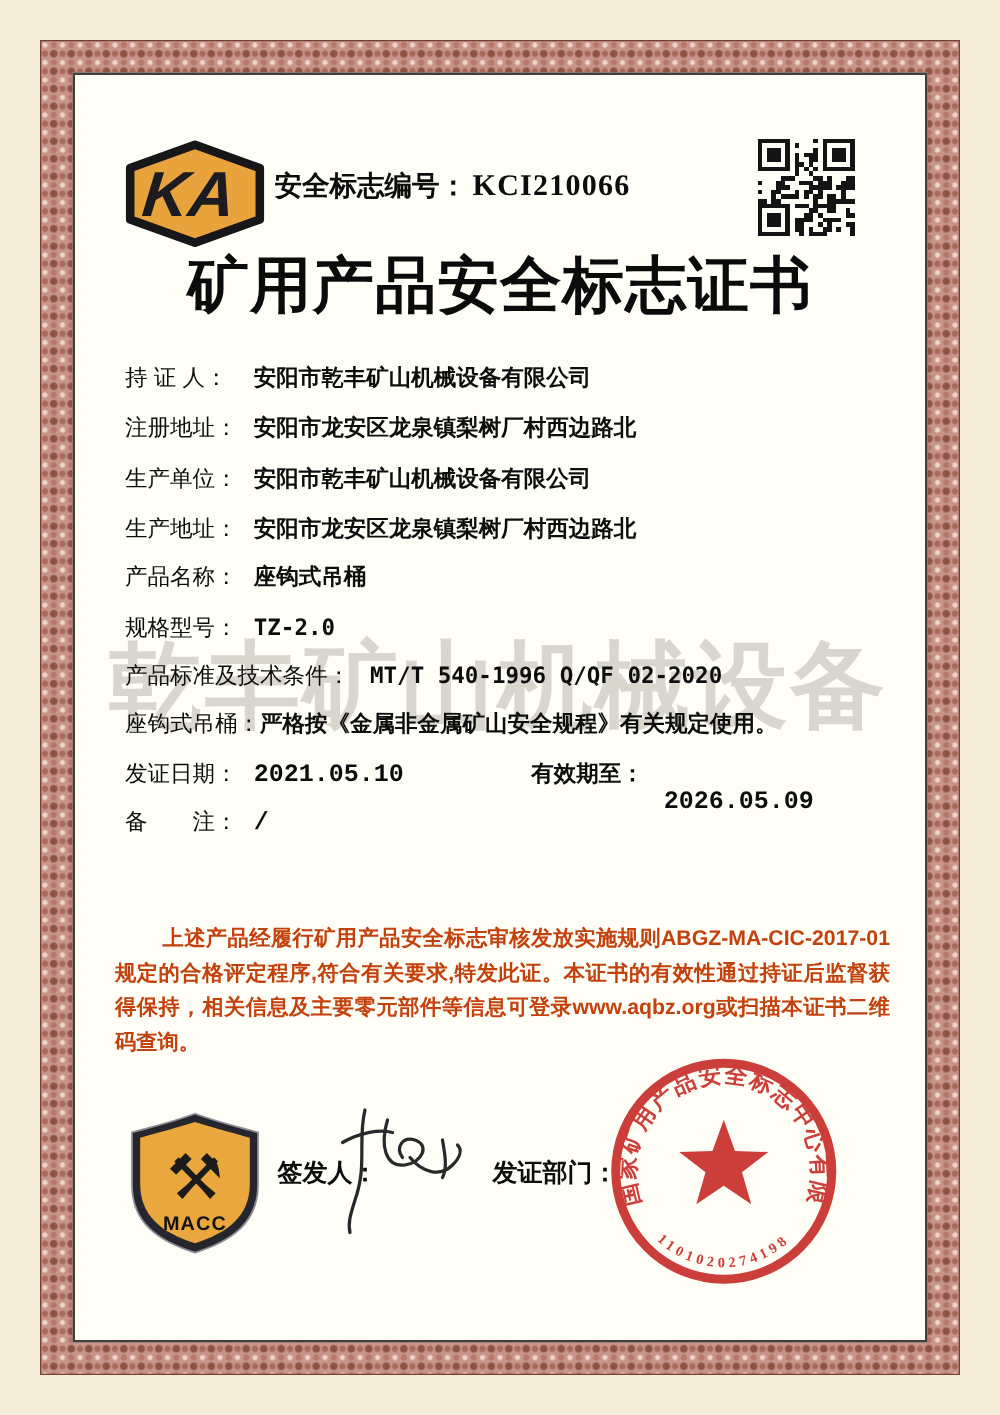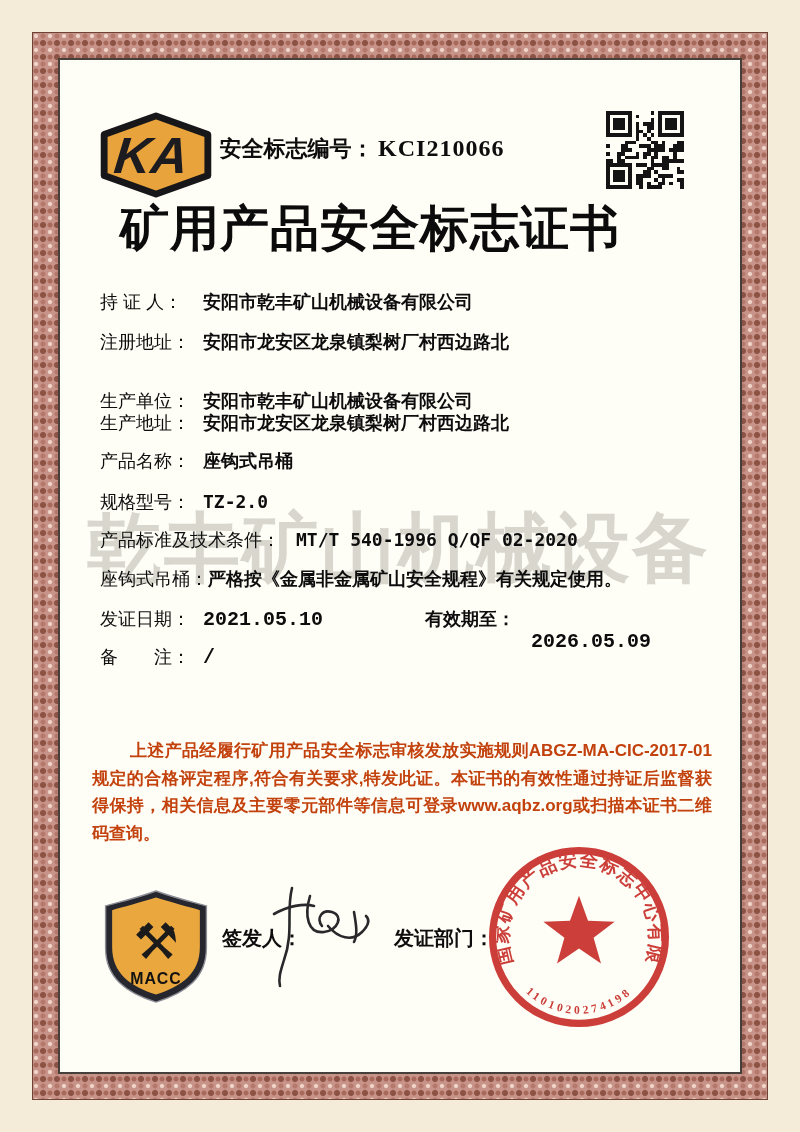--- a/index.html
+++ b/index.html
@@ -13,21 +13,21 @@
       radial-gradient(circle at 10px 3px,#b5796b 2px,transparent 3px),
       radial-gradient(circle at 3px 10px,#a96a5b 2px,transparent 3px);
     background-size:14px 14px;}
   .inner{position:absolute;inset:58px;background:#fefdf6;border:2px solid #46403a;}
   .wm{position:absolute;left:86px;top:498px;z-index:1;font-size:76px;font-weight:800;
       letter-spacing:2px;white-space:nowrap;color:#938d82;opacity:.34;text-align:right;}
   .z{position:absolute;z-index:2;}
   .serial{left:0;top:134px;width:724px;text-align:center;white-space:nowrap;}
   .serial .slab{font-size:22px;font-weight:800;}
   .serial .snum{font-family:"Liberation Serif",serif;font-size:24px;font-weight:600;letter-spacing:1px;}
-  .title{left:0;top:196px;width:740px;text-align:center;font-size:49px;font-weight:900;
+  .title{left:0;top:196px;width:800px;text-align:center;font-size:49px;font-weight:900;
          letter-spacing:1px;color:#0b0b0b;}
   .row{left:100px;font-size:18px;white-space:nowrap;}
   .row .lab{font-weight:400;display:inline-block;min-width:103px;}
   .row.long .lab{min-width:0;margin-right:16px;}
   .row .val{font-weight:700;margin-top:23px;}
   .val.mono{font-family:"DejaVu Sans Mono",monospace;font-size:18px;font-weight:700;}
   .val.serif{font-family:Liberation Mono, monospace;font-size:20px;font-weight:700;}
   .row .lab2{position:absolute;left:325px;font-weight:800;}
   .row .val2{position:absolute;left:431px;}
   .para{left:92px;top:737px;width:620px;font-size:17px;line-height:27.5px;font-weight:700;
@@ -289,21 +289,21 @@
     </svg>
 
   <div class="title z">矿用产品安全标志证书</div>
 
   <div class="row z" style="top:290px">
     <span class="lab">持 证 人：</span><span class="val">安阳市乾丰矿山机械设备有限公司</span>
   </div>
   <div class="row z" style="top:330px">
     <span class="lab">注册地址：</span><span class="val">安阳市龙安区龙泉镇梨树厂村西边路北</span>
   </div>
-  <div class="row z" style="top:389px">
+  <div class="row z" style="top:371px">
     <span class="lab">生产单位：</span><span class="val">安阳市乾丰矿山机械设备有限公司</span>
   </div>
   <div class="row z" style="top:411px">
     <span class="lab">生产地址：</span><span class="val">安阳市龙安区龙泉镇梨树厂村西边路北</span>
   </div>
   <div class="row z" style="top:449px">
     <span class="lab">产品名称：</span><span class="val">座钩式吊桶</span>
   </div>
   <div class="row z" style="top:490px">
     <span class="lab">规格型号：</span><span class="val mono">TZ-2.0</span>

